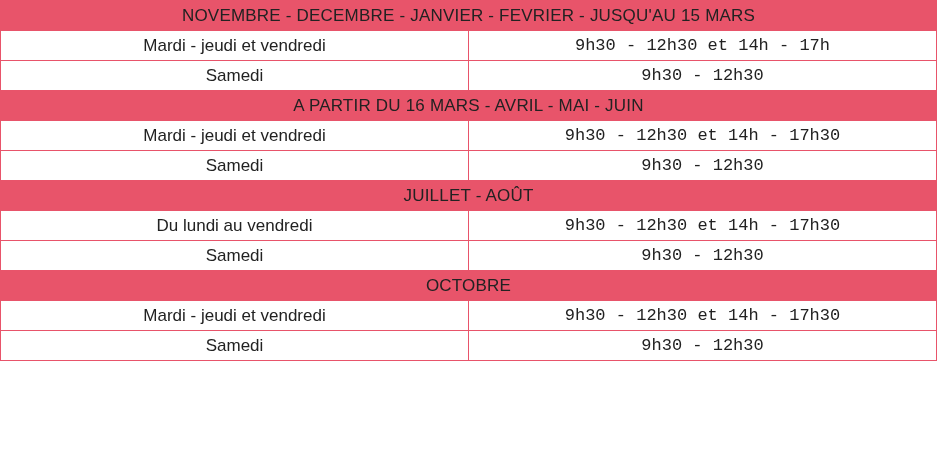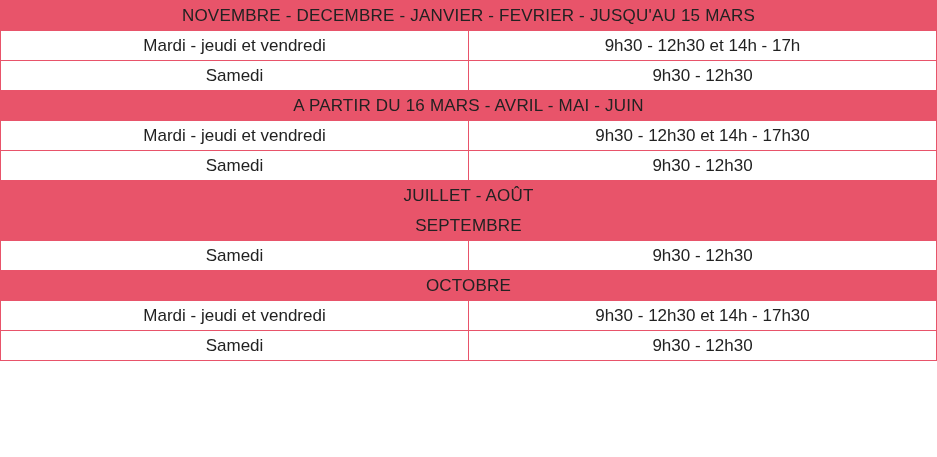--- a/index.html
+++ b/index.html
@@ -34,20 +34,21 @@
     font-size: 17px;
     letter-spacing: 0.2px;
     border: 1px solid #e8546a;
   }
   td.day-cell {
     width: 300px;
     margin-left: 8px;
   }
   td.hours-cell {
     width: 635px;
+    font-family: Liberation Mono, monospace;
   }
 </style>
 </head>
 <body>
 
 <table id="schedule-table">
   <tbody>
 
     <tr class="section-header">
       <td colspan="2">NOVEMBRE - DECEMBRE - JANVIER - FEVRIER - JUSQU'AU 15 MARS</td>
@@ -70,22 +71,23 @@
     </tr>
     <tr>
       <td class="day-cell">Samedi</td>
       <td class="hours-cell">9h30 - 12h30</td>
     </tr>
 
     <tr class="section-header">
       <td colspan="2">JUILLET - AOÛT</td>
     </tr>
 
-    <tr class="section-header">
-      <td colspan="2">SEPTEMBRE</td>
+    <tr>
+      <td class="day-cell">Du lundi au vendredi</td>
+      <td class="hours-cell">9h30 - 12h30 et 14h - 17h30</td>
     </tr>
     <tr>
       <td class="day-cell">Samedi</td>
       <td class="hours-cell">9h30 - 12h30</td>
     </tr>
 
     <tr class="section-header">
       <td colspan="2">OCTOBRE</td>
     </tr>
     <tr>

